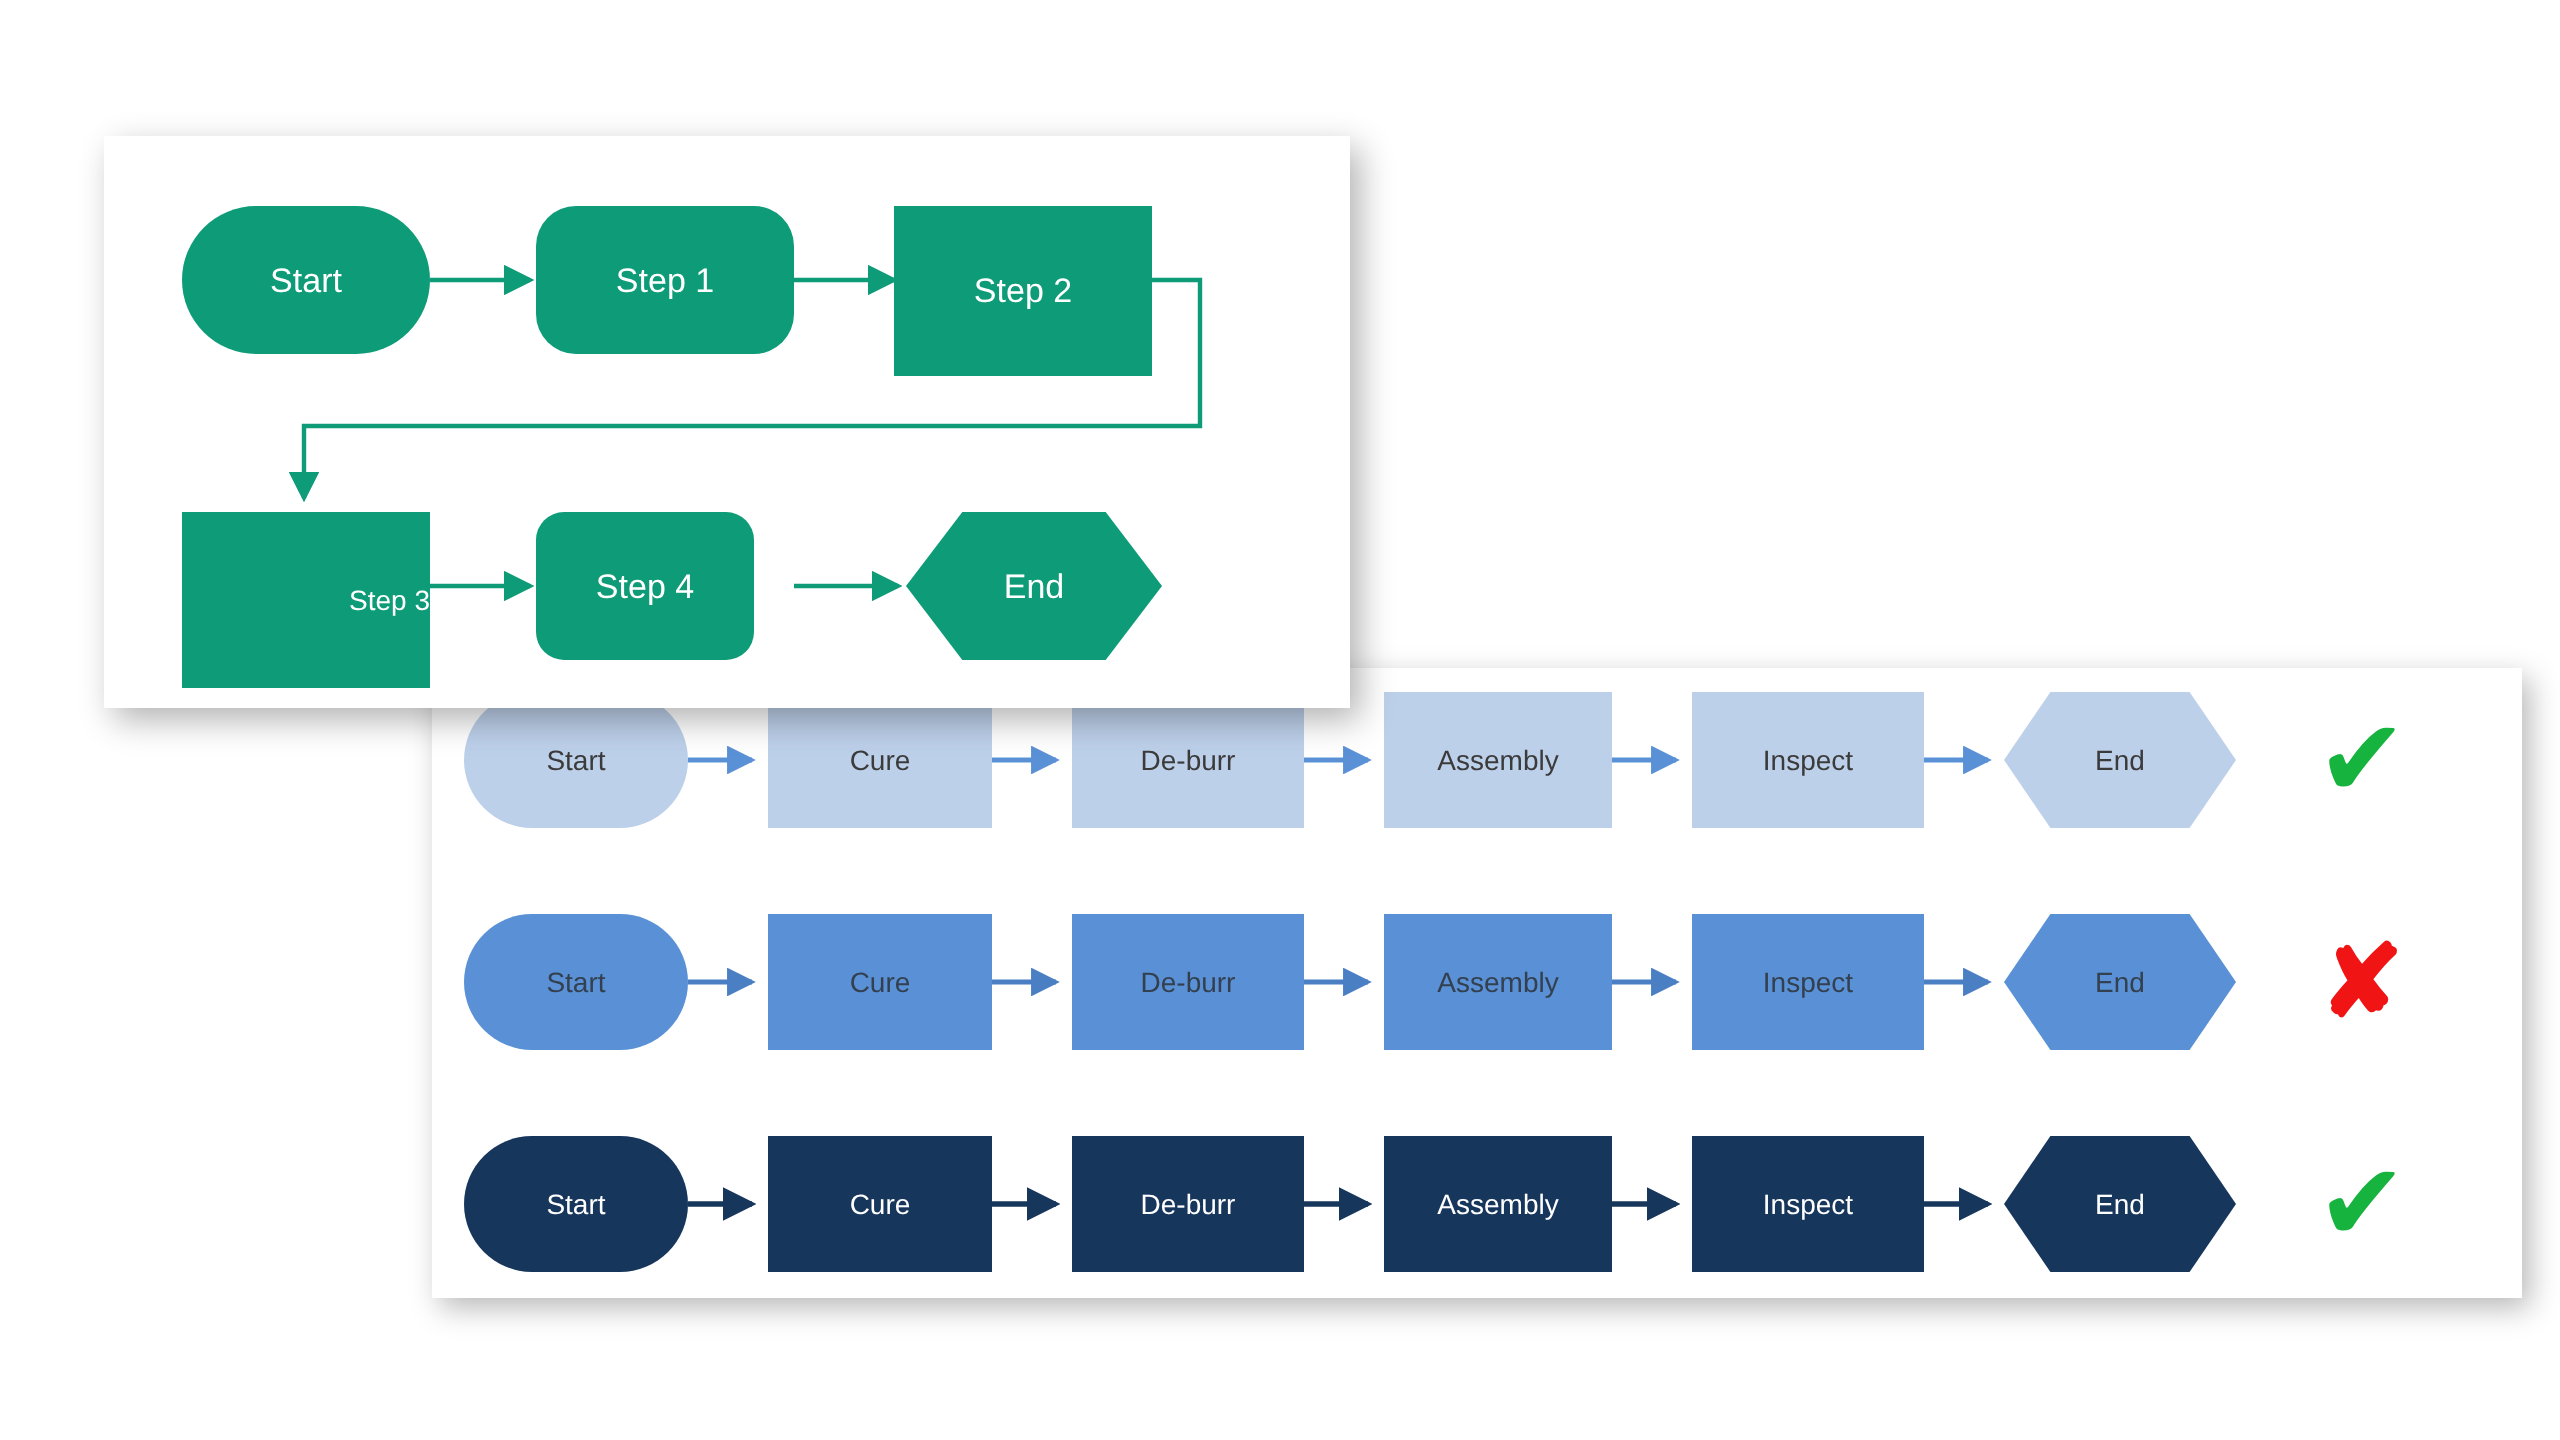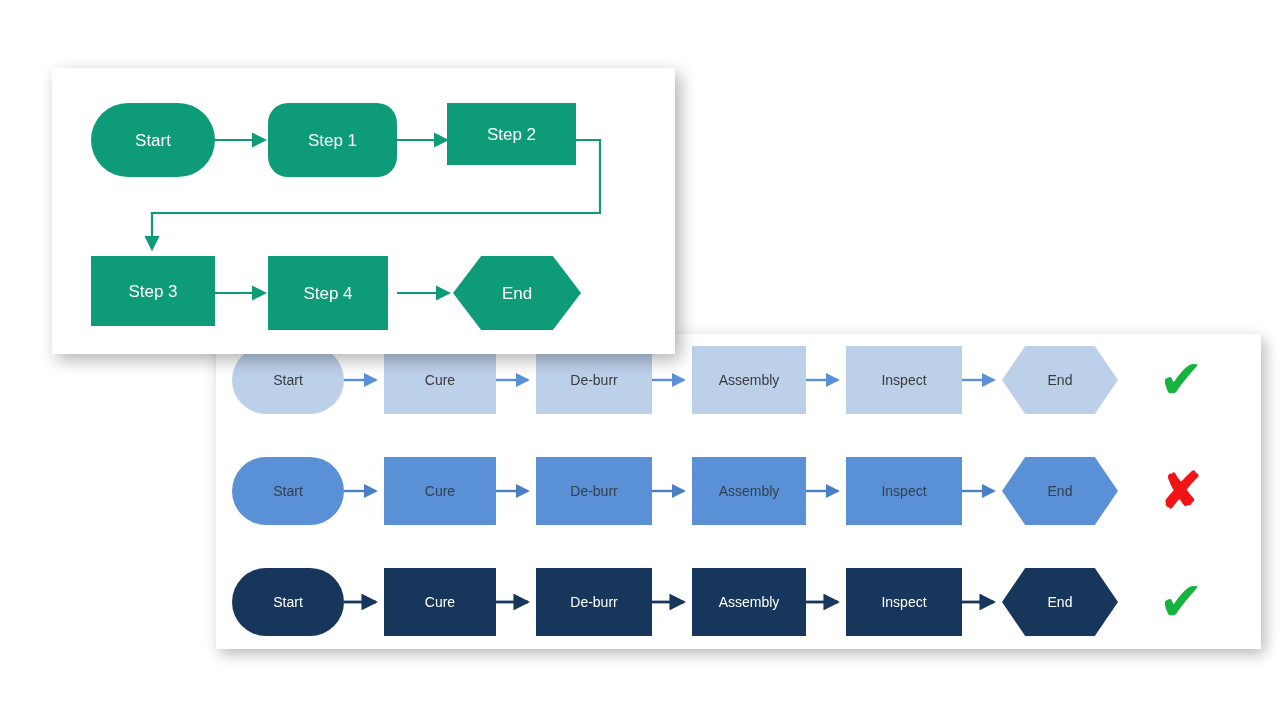--- a/index.html
+++ b/index.html
@@ -205,28 +205,28 @@
         <line x1="345" y1="225" x2="397" y2="225"></line>
       </g>
     </svg>
 
     <div class="node g-fill g-stadium" style="left:39px;top:35px;width:124px;height:74px;font-size:17px;">
       <span class="lbl">Start</span>
     </div>
     <div class="node g-fill" style="left:216px;top:35px;width:129px;height:74px;font-size:17px;border-radius:20px;">
       <span class="lbl">Step 1</span>
     </div>
-    <div class="node g-fill" style="left:395px;top:35px;width:129px;height:62px;font-size:17px;">
+    <div class="node g-fill" style="left:395px;top:35px;width:129px;height:85px;font-size:17px;">
       <span class="lbl">Step 2</span>
     </div>
 
-    <div class="node g-fill" style="left:39px;top:188px;width:124px;height:70px;font-size:17px;">
+    <div class="node g-fill" style="left:39px;top:188px;width:124px;height:88px;font-size:14px;justify-content:flex-end;">
       <span class="lbl">Step 3</span>
     </div>
-    <div class="node g-fill" style="left:216px;top:188px;width:120px;height:74px;font-size:17px;">
+    <div class="node g-fill" style="left:216px;top:188px;width:109px;height:74px;font-size:17px;border-radius:14px;">
       <span class="lbl">Step 4</span>
     </div>
     <div class="node g-hex" style="left:401px;top:188px;width:128px;height:74px;font-size:17px;">
       <span class="lbl">End</span>
     </div>
   </div>
 
 </div>
 
 </body></html>

